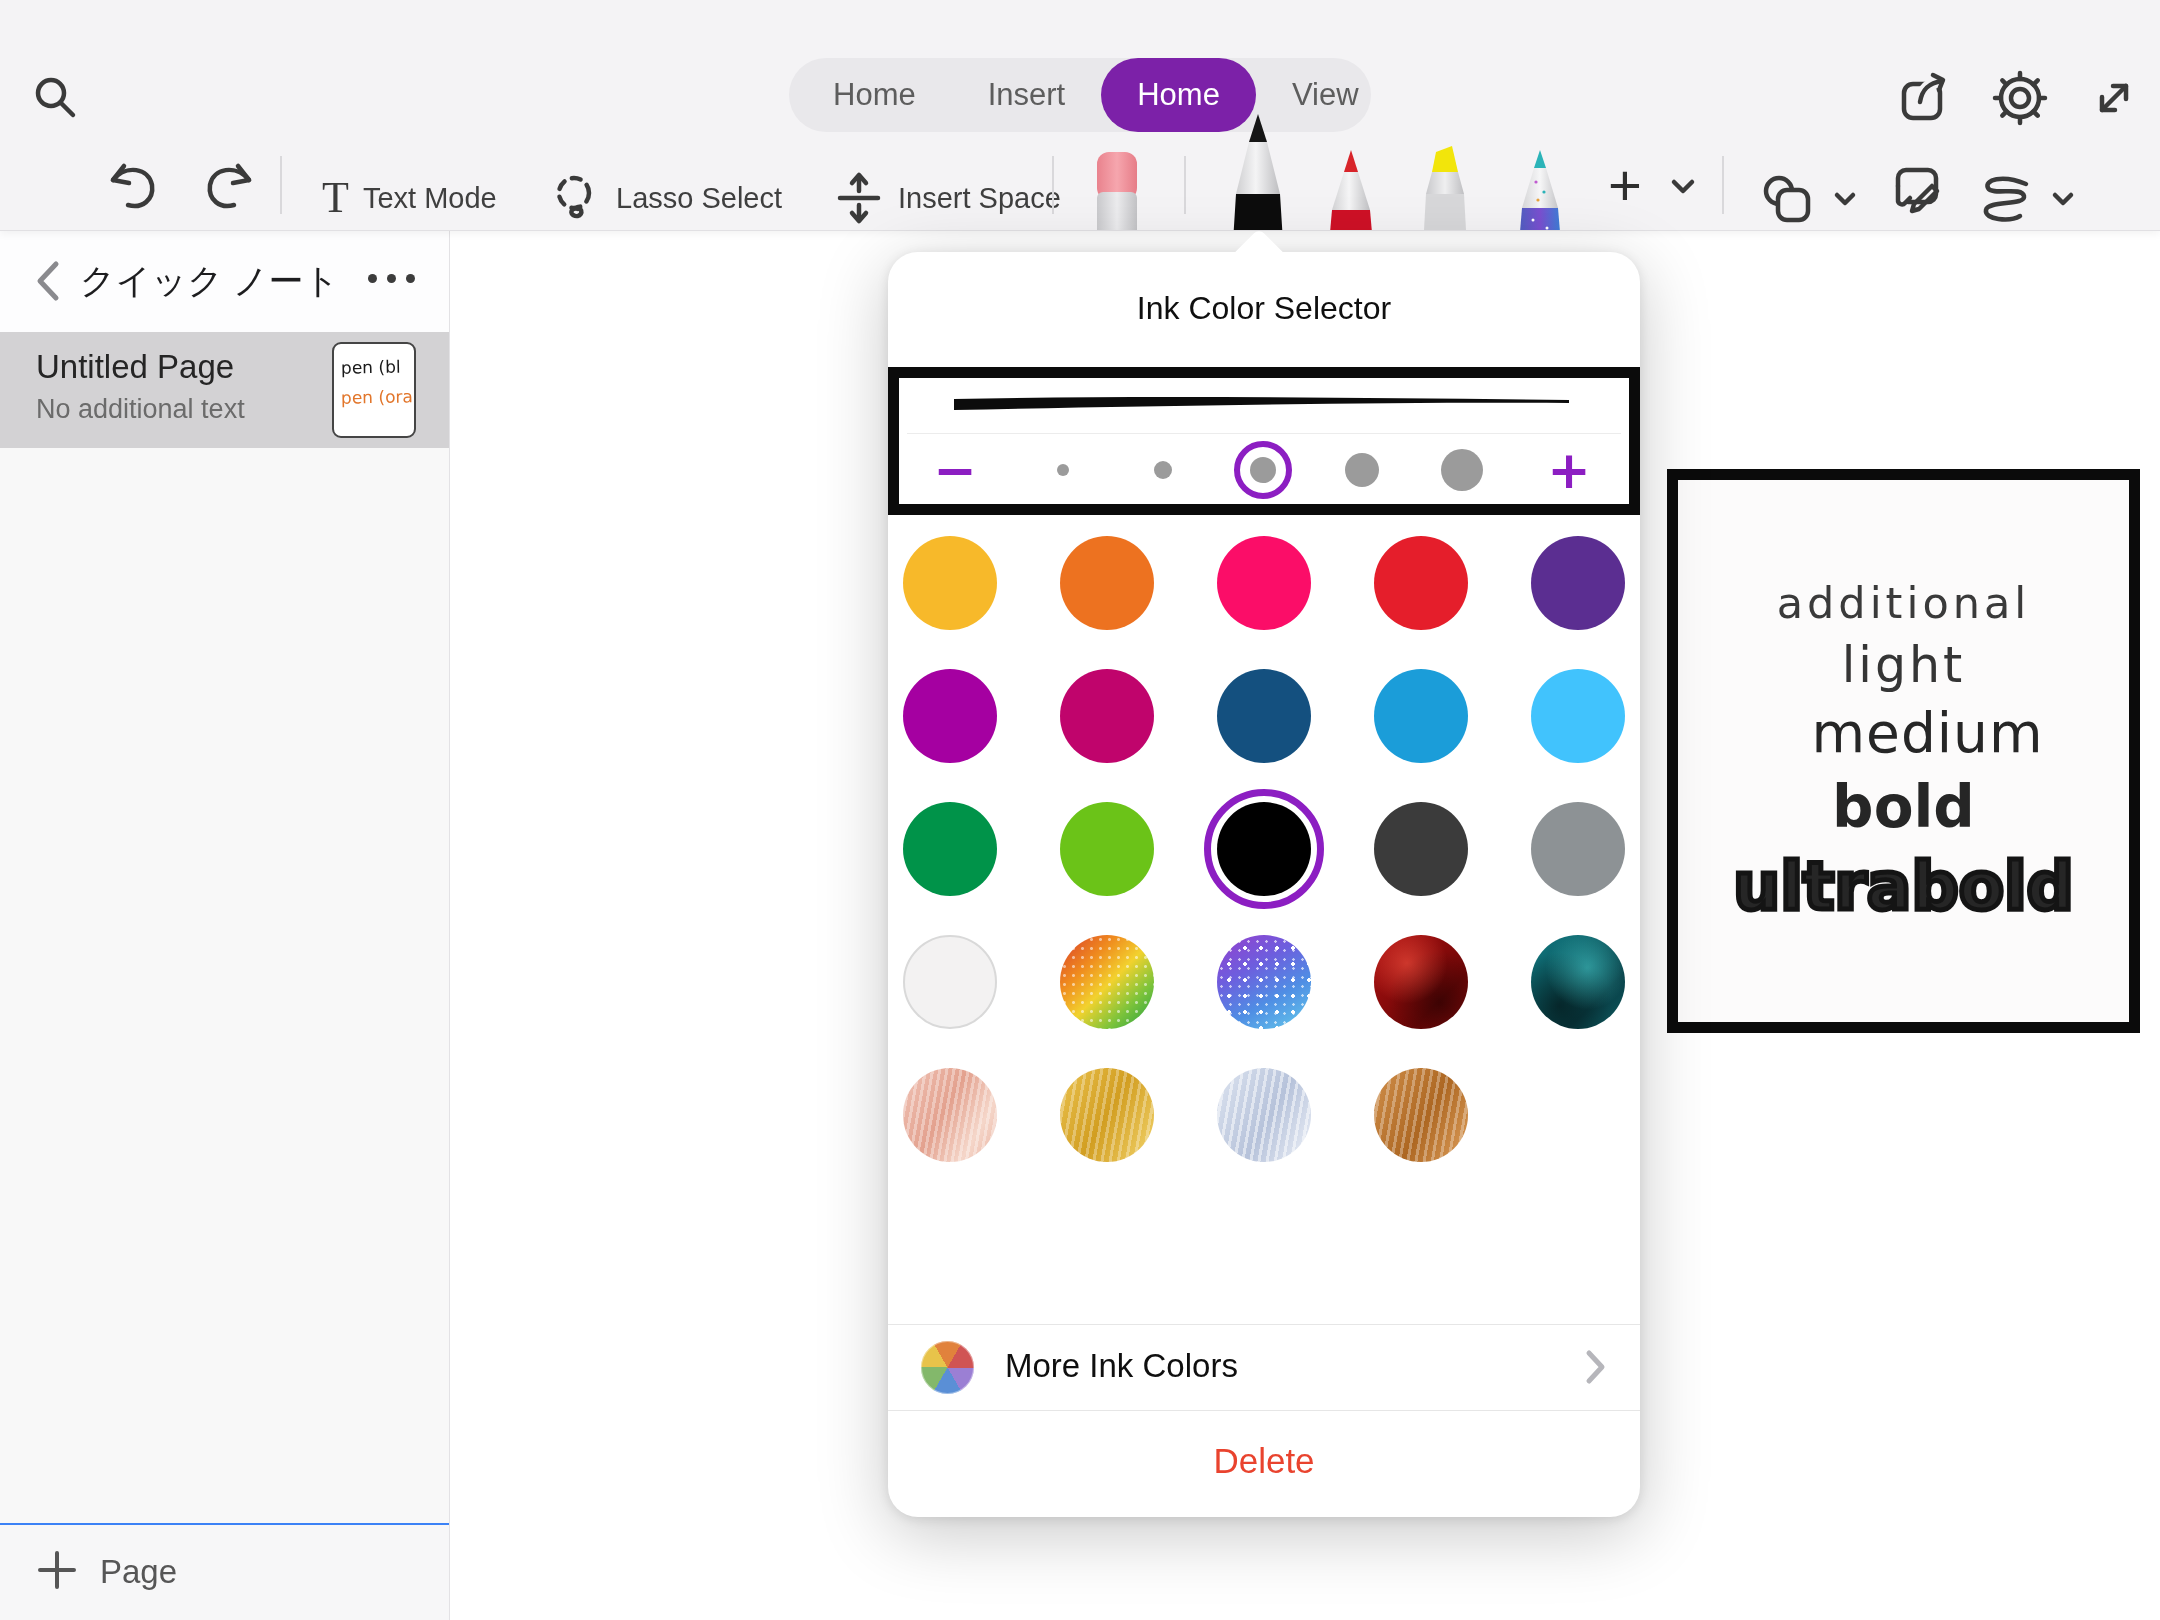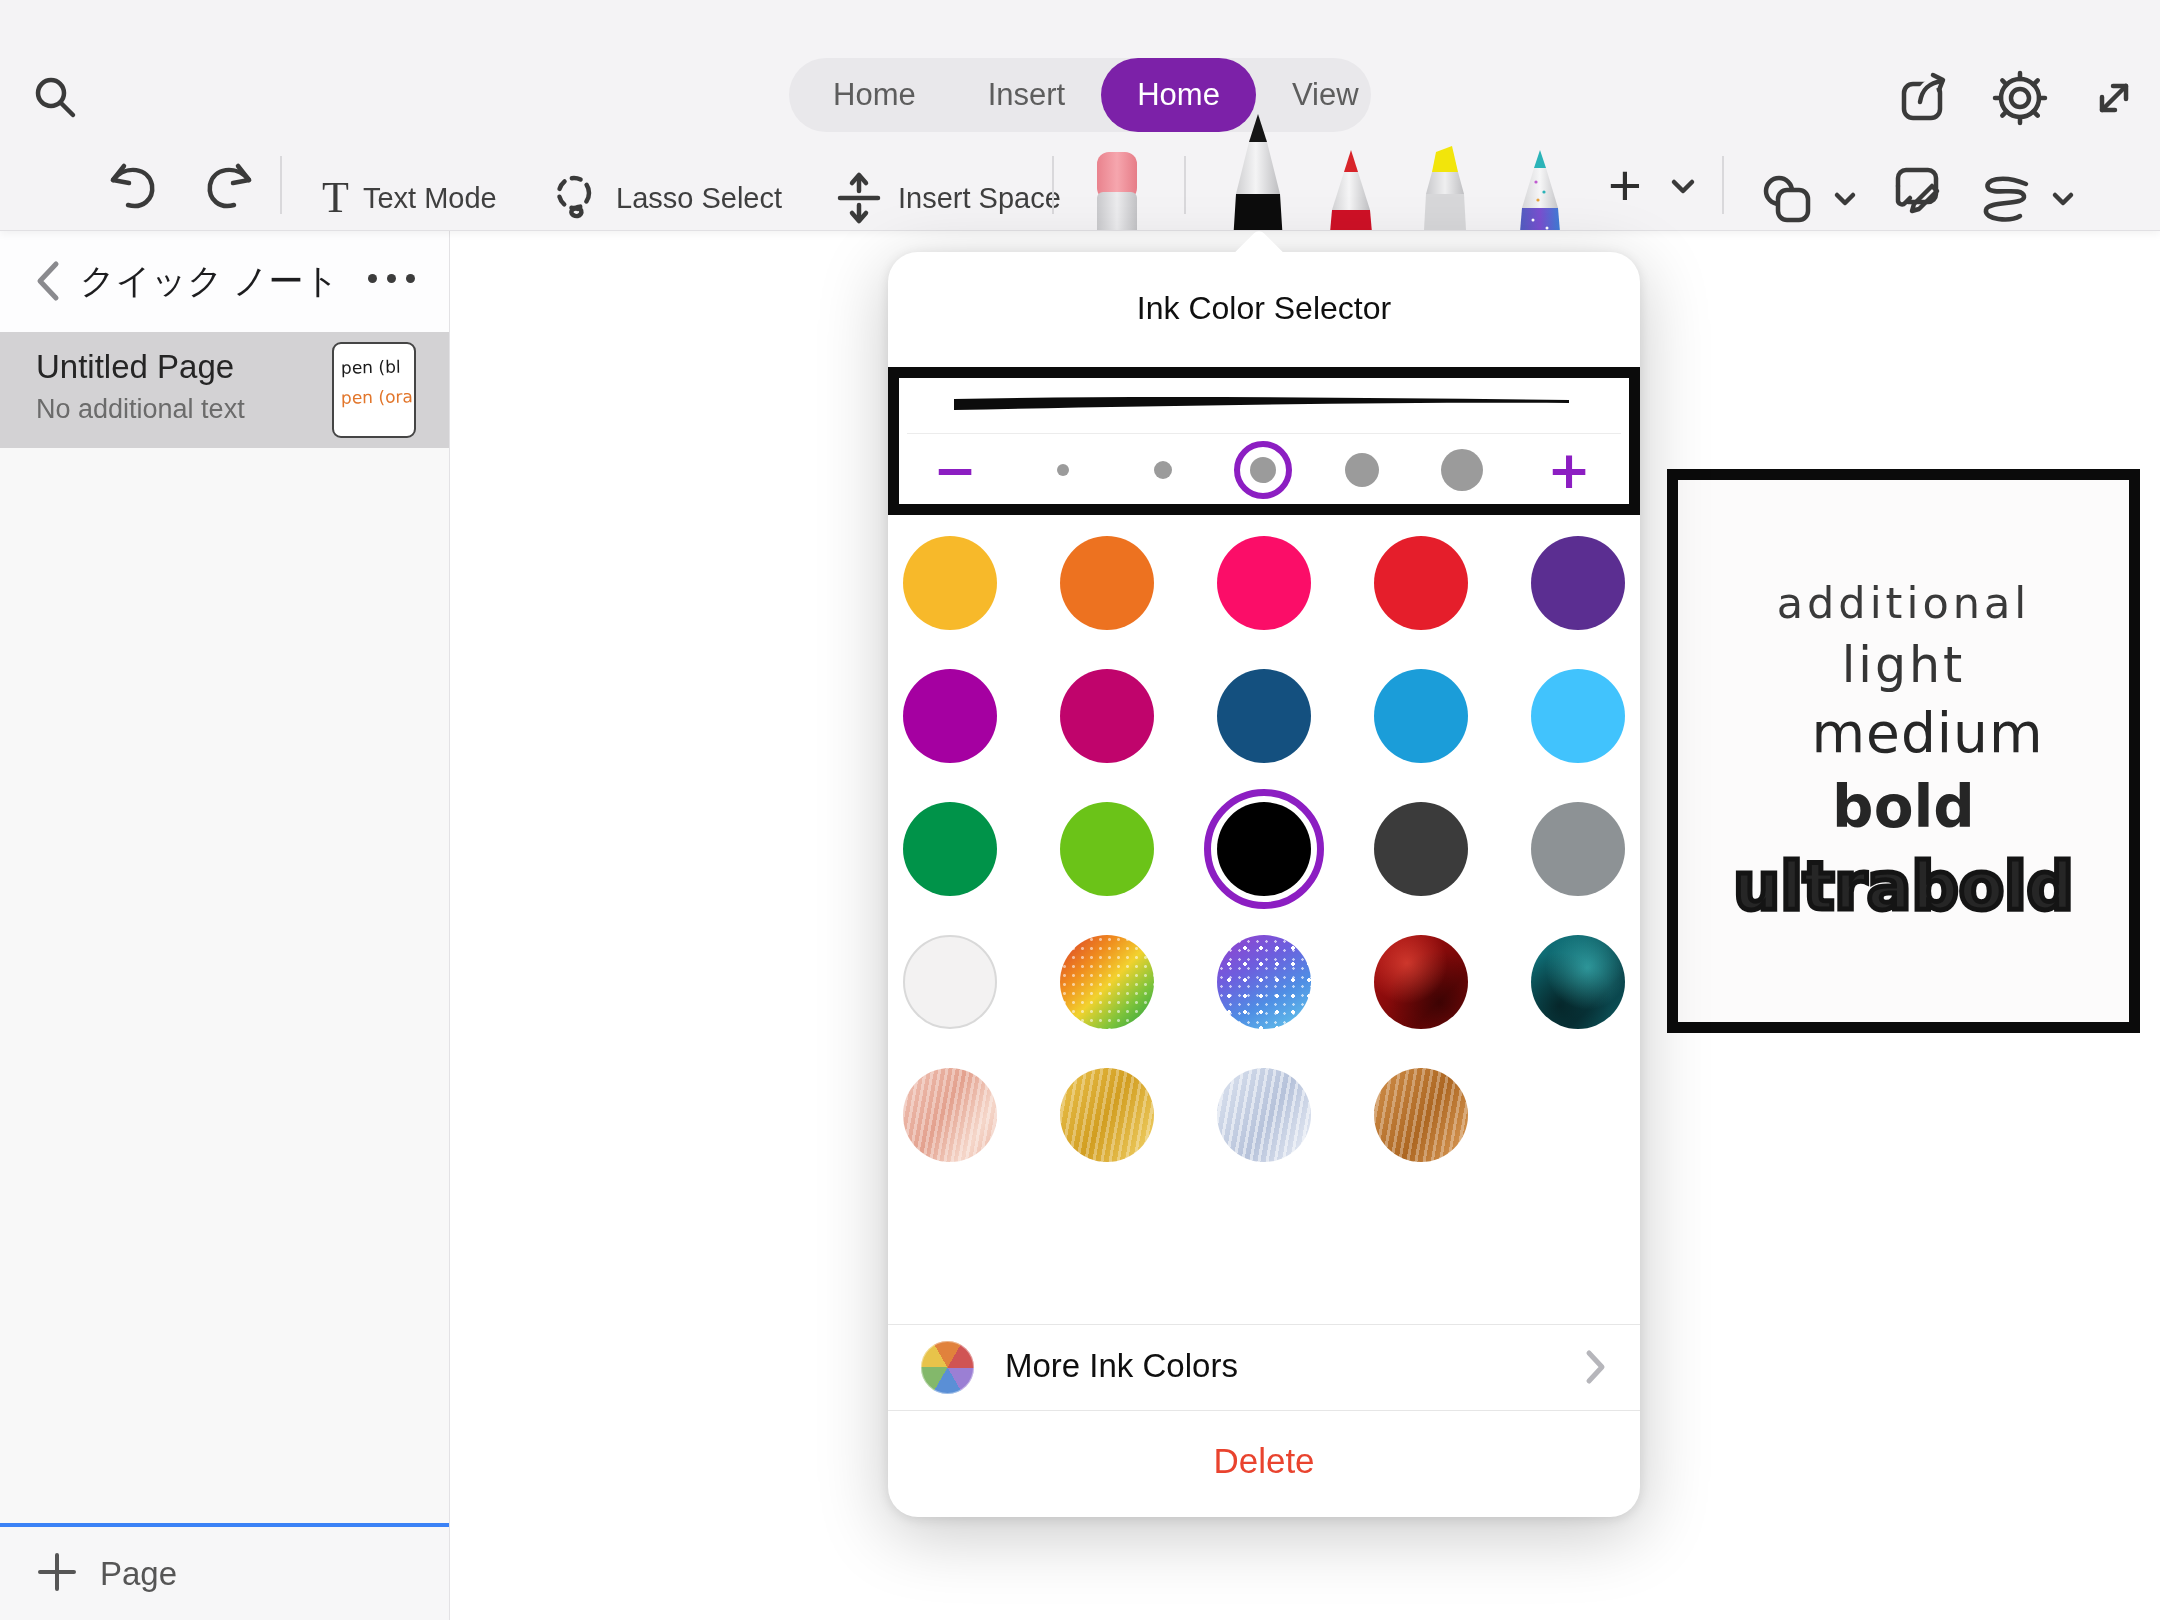--- a/index.html
+++ b/index.html
@@ -62,21 +62,21 @@
 
   .page-item { position:absolute; left:0; top:102px; width:100%; height:116px; background:#d3d2d4; }
   .pi-title { position:absolute; left:36px; top:16px; font-size:33px; color:#252525; }
   .pi-sub { position:absolute; left:36px; top:62px; font-size:27px; color:#6b6b6b; }
   .pi-thumb {
     position:absolute; left:332px; top:10px; width:84px; height:96px;
     background:#ffffff; border:2px solid #454545; border-radius:9px; overflow:hidden; padding:8px 0 0 7px;
   }
   .pi-thumb div { font-size:17px; white-space:nowrap; transform:rotate(-1deg); line-height:30px; font-family:"DejaVu Sans",sans-serif; }
 
-  .sb-footer { position:absolute; left:0; bottom:0; width:100%; height:97px; border-top:4px solid #3b82f6; background:#f7f7f8; }
+  .sb-footer { position:absolute; left:0; bottom:0; width:100%; height:97px; border-top:2px solid #3b82f6; background:#f7f7f8; }
   .sb-plus { position:absolute; left:34px; top:22px; }
   .sb-footer .tb-label { position:absolute; left:100px; top:28px; font-size:33px; color:#565656; }
 
   
   .popup {
     position:absolute; left:888px; top:252px; width:752px; height:1265px;
     background:#ffffff; border-radius:30px; z-index:4;
     box-shadow:0 16px 70px rgba(0,0,0,.22), 0 2px 12px rgba(0,0,0,.10);
   }
   .popup-caret {

